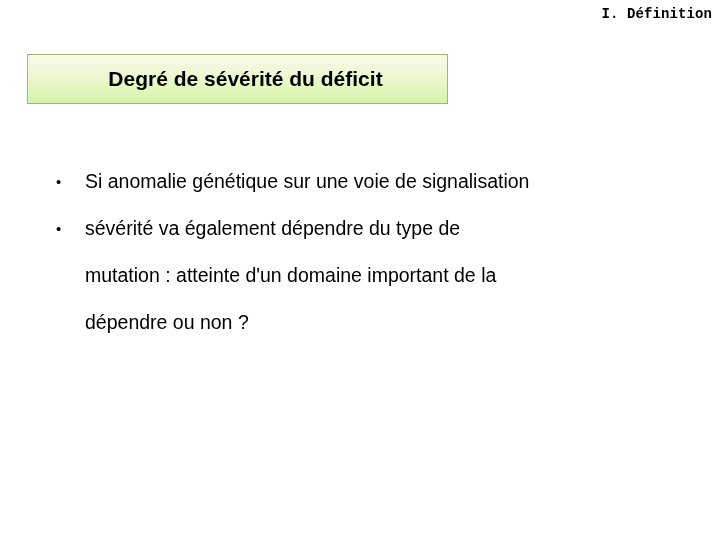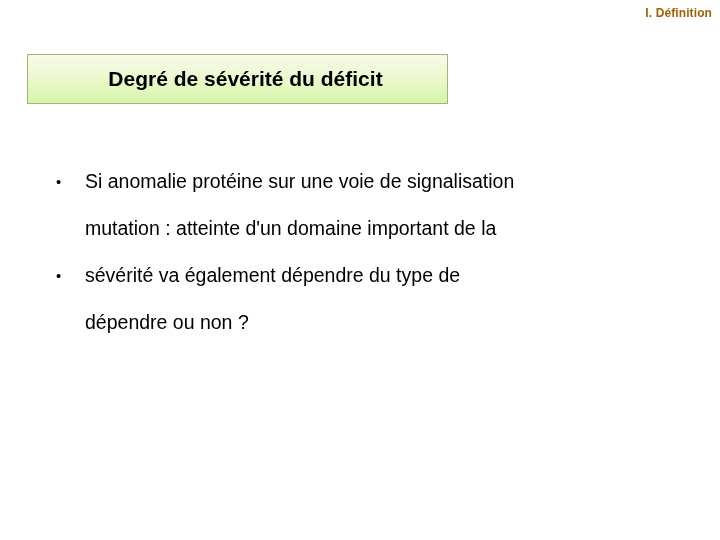--- a/index.html
+++ b/index.html
@@ -21,25 +21,26 @@
     width: 720px;
     height: 540px;
     background: #ffffff;
   }
 
   
   .section-header {
     position: absolute;
     top: 6px;
     right: 8px;
-    font-size: 12px;
+    font-size: 14px;
     font-weight: bold;
     letter-spacing: 0.1px;
-    color: #a16207;
+    color: #000000;
     white-space: nowrap;
+    font-family: Liberation Mono, monospace;
   }
 
   
   .title-banner {
     position: absolute;
     left: 27px;
     top: 54px;
     width: 421px;
     height: 50px;
     box-sizing: border-box;
@@ -103,33 +104,33 @@
   <div class="section-header">I. Définition</div>
 
   <div class="title-banner">
     <span class="title-banner-text">Degré de sévérité du déficit</span>
   </div>
 
   <div class="body-content">
 
     <div class="bullet-block">
       <div class="bullet-line first">
-        <span class="line-text">Si anomalie protéine sur une voie de signalisation</span>
+        <span class="line-text">Si anomalie génétique sur une voie de signalisation</span>
       </div>
     </div>
 
     <div class="bullet-block">
     </div>
 
     <div class="bullet-block">
+      <div class="bullet-line first">
+        <span class="line-text">sévérité va également dépendre du type de</span>
+      </div>
       <div class="bullet-line">
         <span class="line-text">mutation : atteinte d'un domaine important de la</span>
-      </div>
-      <div class="bullet-line first">
-        <span class="line-text">sévérité va également dépendre du type de</span>
       </div>
       <div class="bullet-line">
         <span class="line-text">dépendre ou non ?</span>
       </div>
     </div>
 
   </div>
 
 </div>
 

